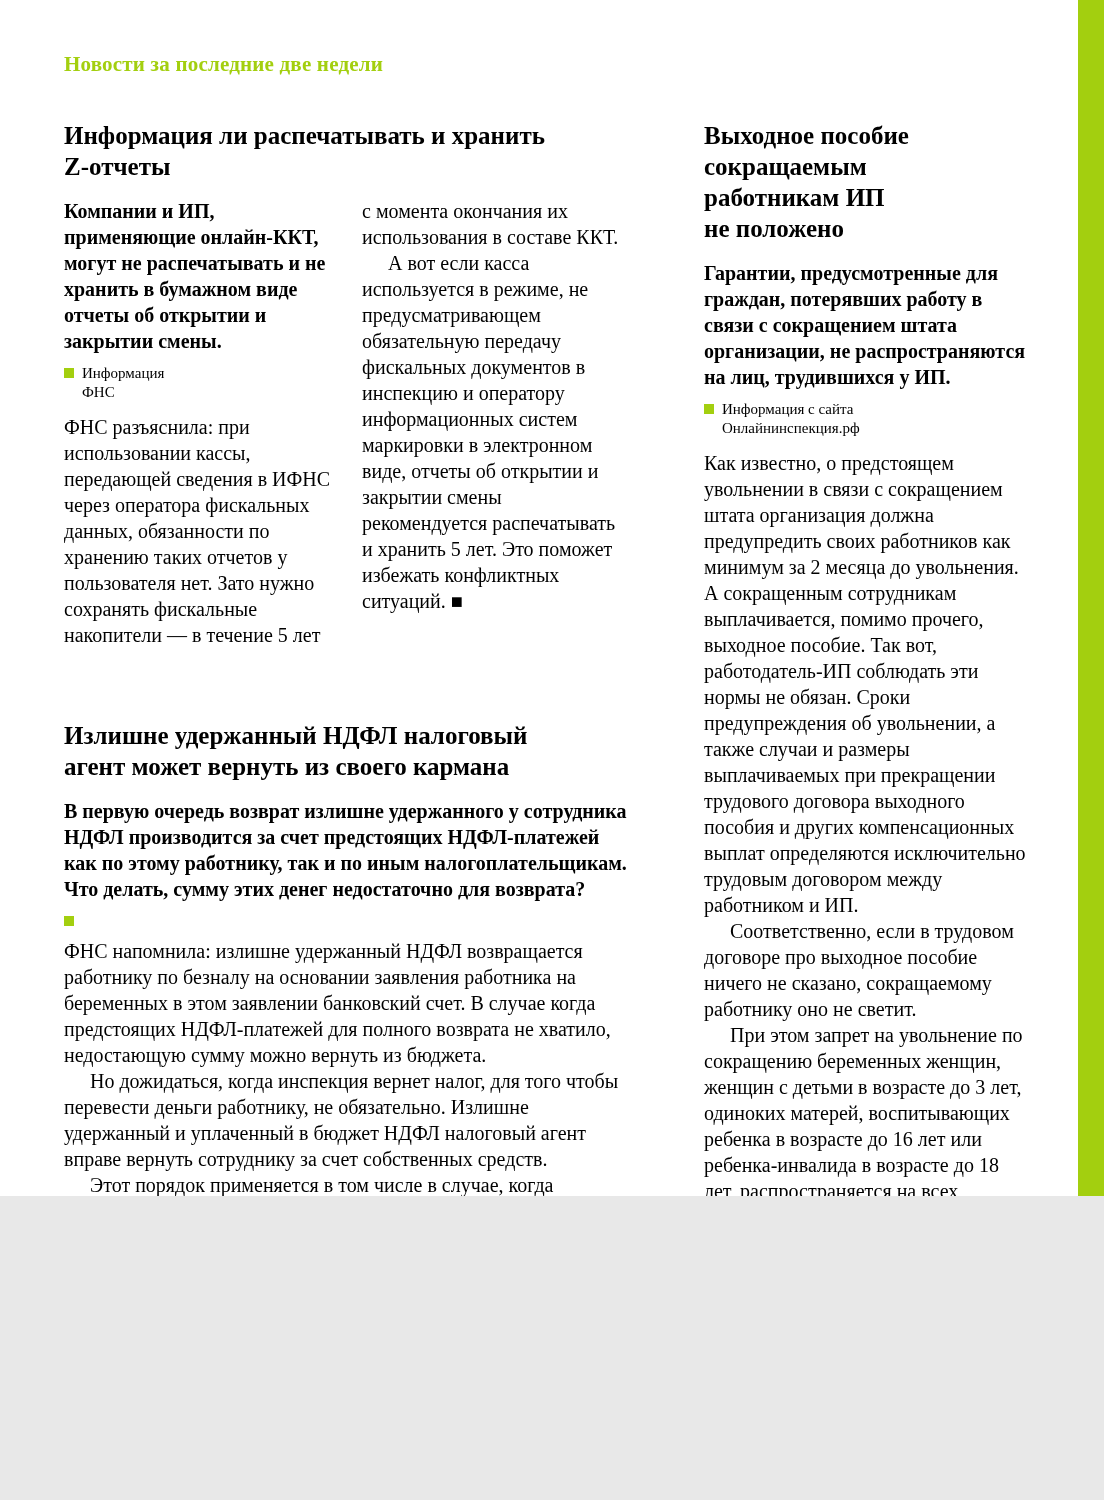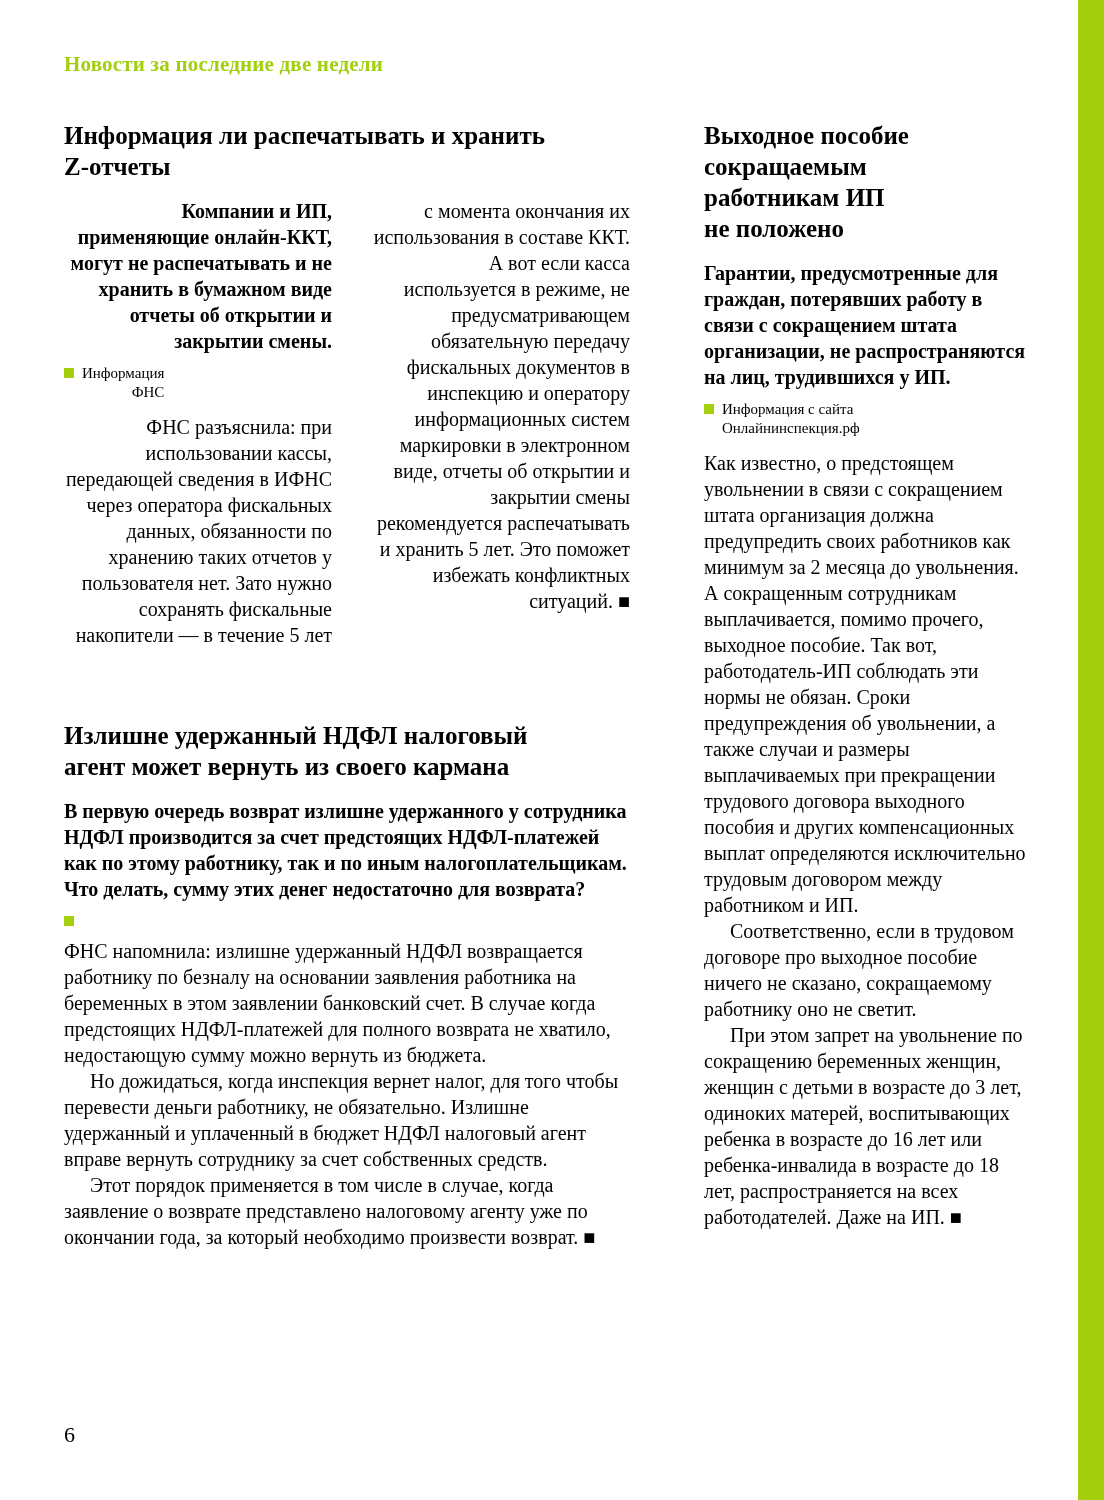--- a/index.html
+++ b/index.html
@@ -1,20 +1,20 @@
 <!DOCTYPE html>
 <html lang="ru" style="--accent: #a3cf0f;"><head>
 <meta charset="utf-8">
 <style>
   :root{ --accent:#a3cf0f; }
   *{ box-sizing:border-box; }
   html,body{ margin:0; padding:0; background:#e8e8e8; }
   .page{
     position:relative;
-    width:1104px; height:1500px;
+    width:1104px; height:1196px;
     margin:0 auto;
     background:#ffffff;
     font-family:"Liberation Serif","DejaVu Serif",serif;
     color:#000;
     overflow:hidden;
   }
   .edge-stripe{
     position:absolute; top:0; right:0;
     width:26px; height:100%;
     background:var(--accent);
@@ -38,21 +38,20 @@
     margin:0 0 16px 0;
     font-size:25px; line-height:31px;
     font-weight:bold;
     white-space:pre-line;
   }
   .two-col{
     column-count:2;
     column-gap:30px;
     column-fill:auto;
     height:476px;
-    text-align:right;
   }
   .body-text, .lead{
     font-size:20px; line-height:26px;
   }
   .lead{ font-weight:bold; margin:0; }
   p.body-text{ margin:0; }
   p.indent{ text-indent:26px; }
   .source{
     display:flex;
     align-items:flex-start;

